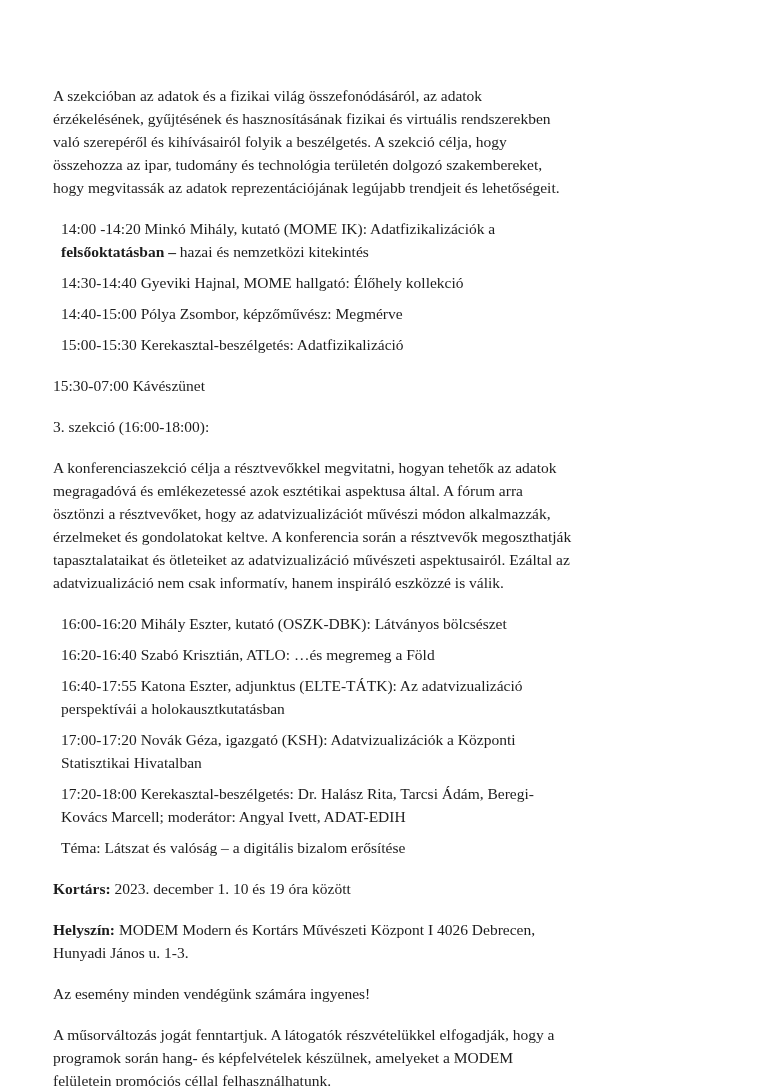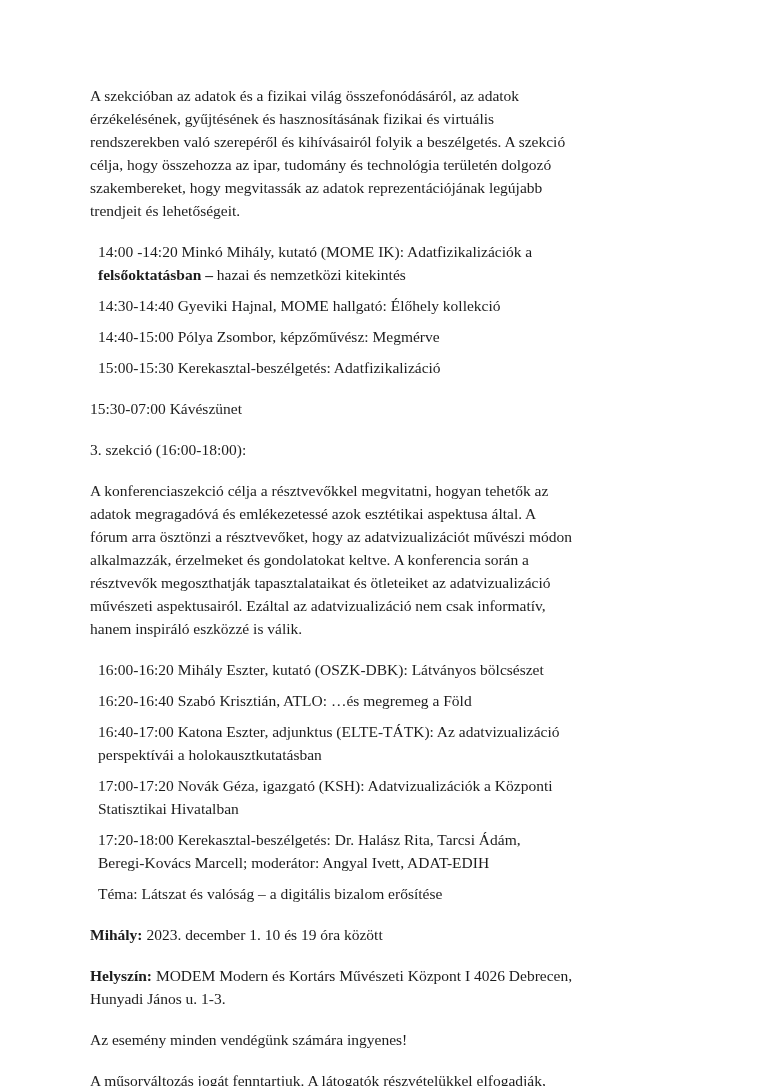--- a/index.html
+++ b/index.html
@@ -10,21 +10,21 @@
   }
   body {
     height: 1086px;
     font-family: "Liberation Serif", "DejaVu Serif", serif;
     color: #1c1c1c;
     overflow: hidden;
   }
   .page {
     width: 660px;
     height: 1086px;
-    padding: 84px 86px 40px 90px;
+    padding: 84px 86px 40px 53px;
     background: #ffffff;
   }
   p {
     font-size: 15.5px;
     line-height: 23px;
     text-align: left;
   }
   .para { margin: 0 0 18px 0; }
   .group { margin: 0 0 18px 0; }
   .group p { margin: 8px; }
@@ -47,27 +47,27 @@
 
   <p class="para">15:30-07:00 Kávészünet</p>
 
   <p class="para">3. szekció (16:00-18:00):</p>
 
   <p class="para">A konferenciaszekció célja a résztvevőkkel megvitatni, hogyan tehetők az adatok megragadóvá és emlékezetessé azok esztétikai aspektusa által. A fórum arra ösztönzi a résztvevőket, hogy az adatvizualizációt művészi módon alkalmazzák, érzelmeket és gondolatokat keltve. A konferencia során a résztvevők megoszthatják tapasztalataikat és ötleteiket az adatvizualizáció művészeti aspektusairól. Ezáltal az adatvizualizáció nem csak informatív, hanem inspiráló eszközzé is válik.</p>
 
   <div class="group">
     <p>16:00-16:20 Mihály Eszter, kutató (OSZK-DBK): Látványos bölcsészet</p>
     <p>16:20-16:40 Szabó Krisztián, ATLO: …és megremeg a Föld</p>
-    <p>16:40-17:00 Katona Eszter, adjunktus (ELTE-TÁTK): Az adatvizualizáció perspektívái a holokausztkutatásban</p>
+    <p>16:40-17:55 Katona Eszter, adjunktus (ELTE-TÁTK): Az adatvizualizáció perspektívái a holokausztkutatásban</p>
     <p>17:00-17:20 Novák Géza, igazgató (KSH): Adatvizualizációk a Központi Statisztikai Hivatalban</p>
     <p>17:20-18:00 Kerekasztal-beszélgetés: Dr. Halász Rita, Tarcsi Ádám, Beregi-Kovács Marcell; moderátor: Angyal Ivett, ADAT-EDIH</p>
     <p>Téma: Látszat és valóság – a digitális bizalom erősítése</p>
   </div>
 
-  <p class="para"><span class="bold">Mihály:</span><span> 2023. december 1. 10 és 19 óra között</span></p>
+  <p class="para"><span class="bold">Kortárs:</span><span> 2023. december 1. 10 és 19 óra között</span></p>
 
   <p class="para"><span class="bold">Helyszín:</span><span> MODEM Modern és Kortárs Művészeti Központ I 4026 Debrecen, Hunyadi János u. 1-3.</span></p>
 
   <p class="para">Az esemény minden vendégünk számára ingyenes!</p>
 
   <p class="para italic-note">A műsorváltozás jogát fenntartjuk. A látogatók részvételükkel elfogadják, hogy a programok során hang- és képfelvételek készülnek, amelyeket a MODEM felületein promóciós céllal felhasználhatunk.</p>
 
 </div>
 
 </body></html>

